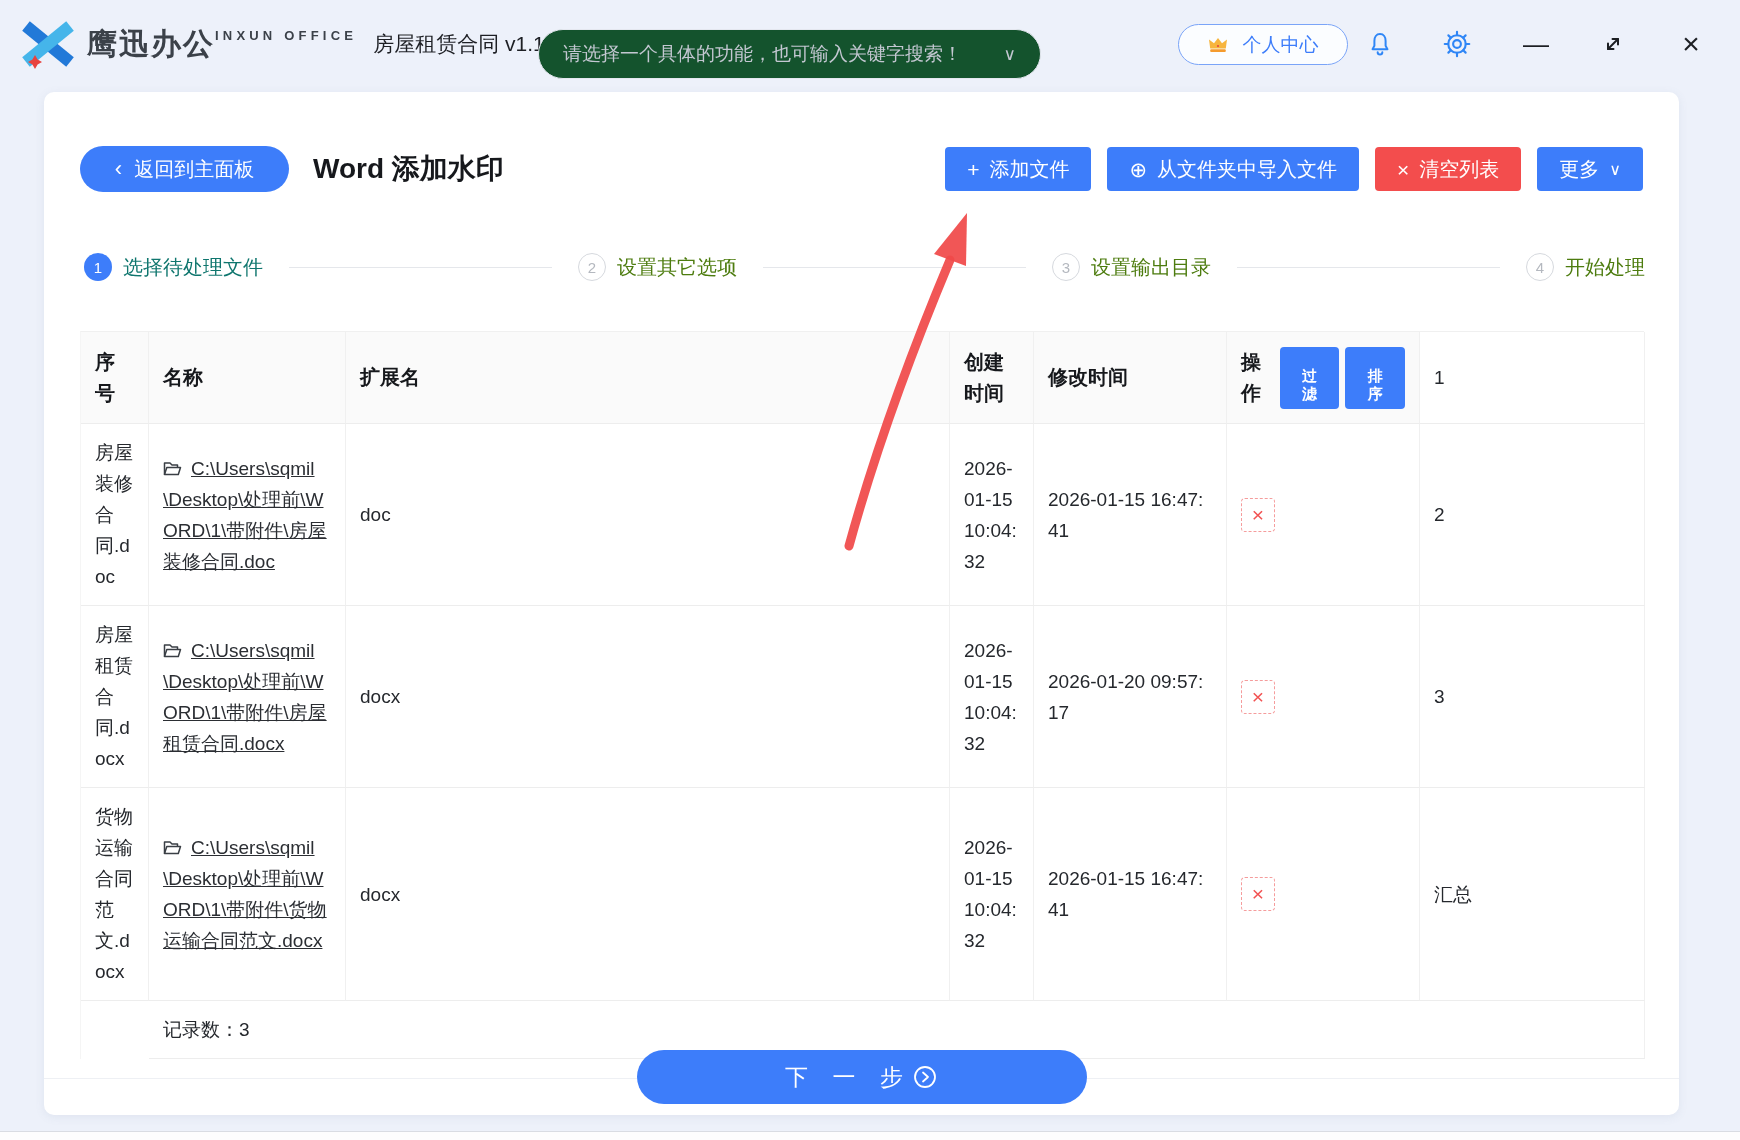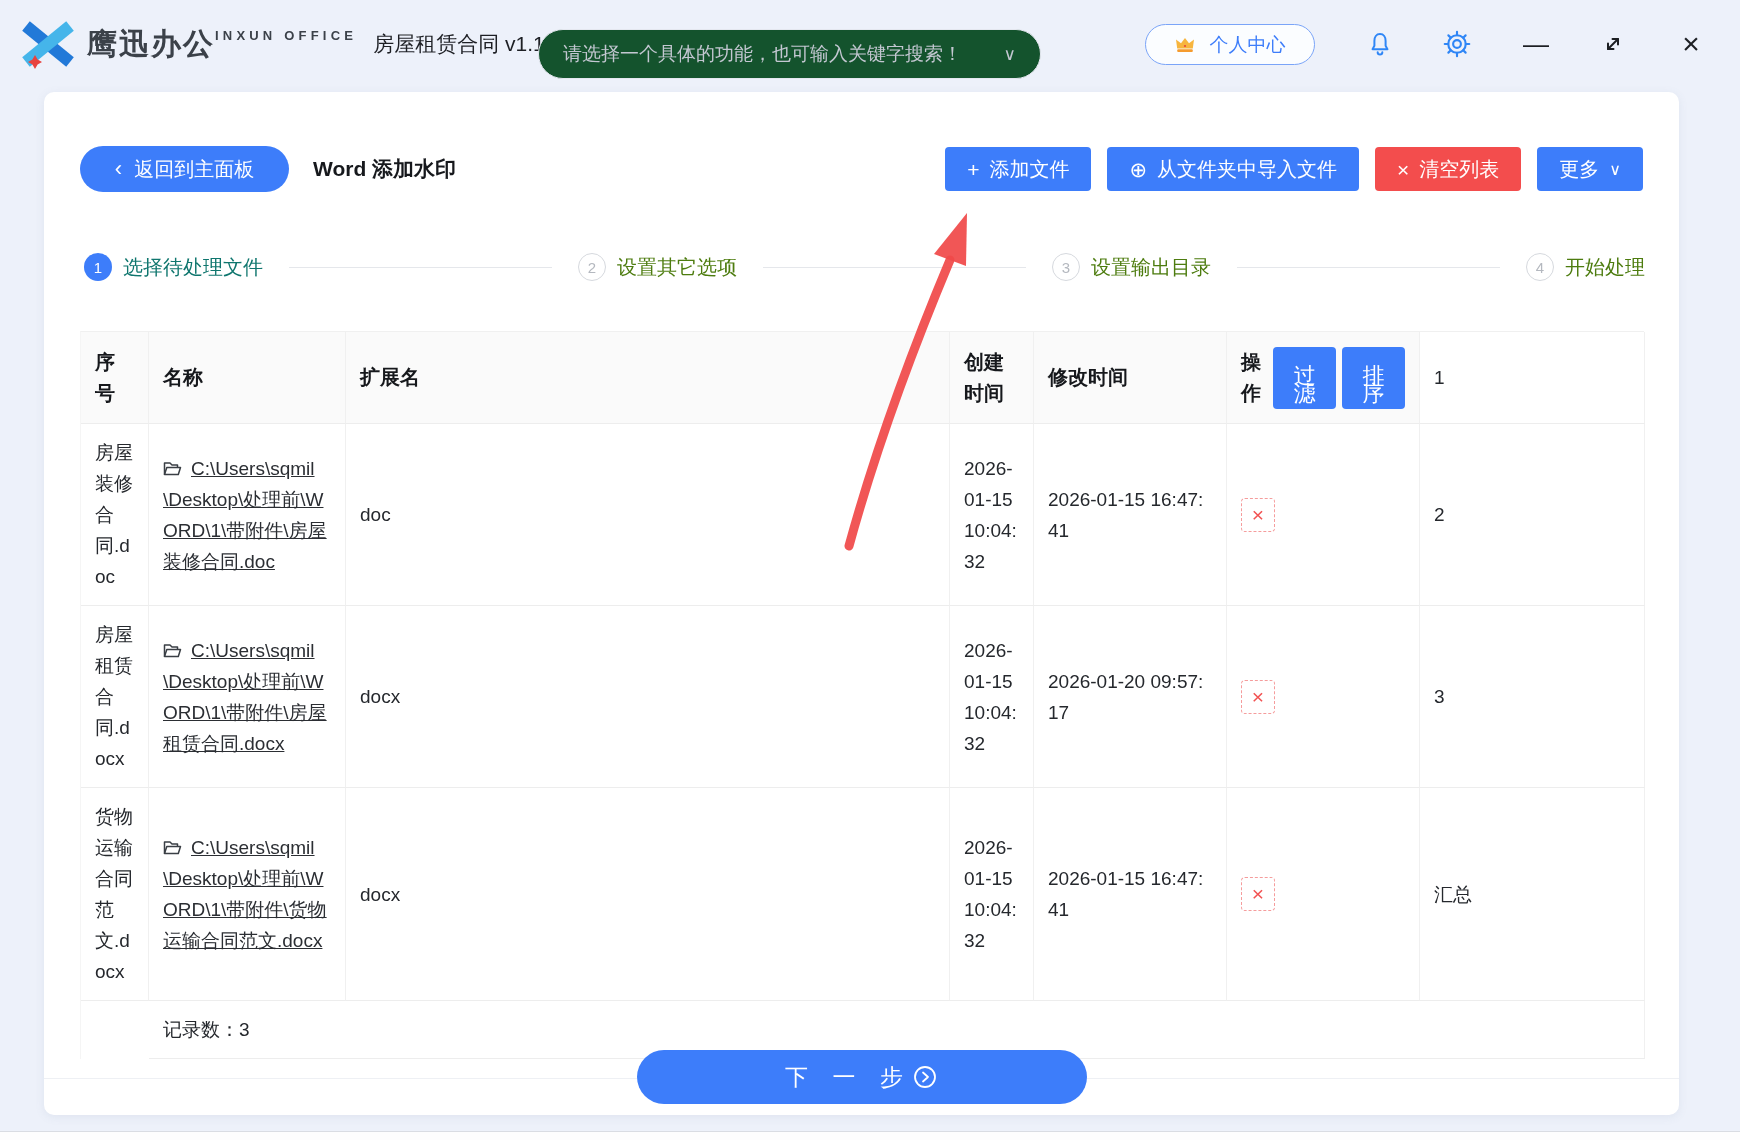--- a/index.html
+++ b/index.html
@@ -10,40 +10,40 @@
   .titlebar { position:absolute; top:0; left:0; width:1740px; height:88px; display:flex; align-items:center; }
   .brand { display:flex; align-items:center; margin-left:18px; }
   .brand-text { margin-left:9px; display:flex; flex-direction:row; justify-content:center; }
   .brand-cn { font-size:30px; font-weight:bold; color:#3b4149; letter-spacing:2px; line-height:32px; }
   .brand-en { font-size:13px; font-weight:bold; color:#3b4149; letter-spacing:4.2px; line-height:16px; }
   .app-title { margin-left:16px; font-size:21px; color:#1d1f24; }
   .search-pill { position:absolute; left:538px; top:29px; width:503px; height:50px; border-radius:25px;
     background:#14532d; border:1px solid #e4e7ef; display:flex; align-items:center; padding:0 24px;
     color:#c3c7d1; font-size:19px; cursor:pointer; }
   .search-pill .chev { margin-left:auto; color:#c3c7d1; font-size:17px; }
-  .user-center { position:absolute; left:1145px; top:24px; width:170px; height:41px; border:1px solid #7aa4f8;
+  .user-center { position:absolute; left:1178px; top:24px; width:170px; height:41px; border:1px solid #7aa4f8;
     border-radius:21px; color:#3d7dfa; font-size:19px; display:flex; align-items:center; justify-content:center;
     gap:15px; background:#fbfdff; cursor:pointer; }
   .tb-icon { position:absolute; top:26px; width:36px; height:36px; display:flex; align-items:center; justify-content:center; cursor:pointer; }
   .tb-bell { left:1362px; } .tb-gear { left:1439px; }
   .win-btn { position:absolute; top:24px; width:40px; height:40px; display:flex; align-items:center; justify-content:center; cursor:pointer; color:#1c1e22; }
   .win-min { left:1516px; font-size:26px; }
   .win-max { left:1593px; }
   .win-close { left:1671px; font-size:30px; line-height:30px; }
 
   
   .card { position:absolute; left:44px; top:92px; width:1635px; height:1023px; background:#fff;
     border-radius:10px; box-shadow:0 2px 10px rgba(100,115,145,.10); }
 
   
   .toolbar { position:absolute; left:36px; right:36px; top:54px; height:46px; display:flex; align-items:center; }
   .back-btn { width:209px; height:46px; border-radius:23px; background:#3d7dfa; color:#fff; font-size:20px;
     display:flex; align-items:center; justify-content:center; gap:12px; cursor:pointer; border:none; }
   .back-btn .lt { font-size:22px; line-height:20px; }
-  .page-title { margin-left:24px; font-size:21px; font-weight:bold; color:#16181c; }
+  .page-title { margin-left:24px; font-size:28px; font-weight:bold; color:#16181c; }
   .tb-spacer { flex:1; }
   .btn { height:44px; border:none; border-radius:4px; color:#fff; font-size:20px; display:flex; align-items:center;
     justify-content:center; gap:10px; padding:0 22px; cursor:pointer; margin-left:16px; }
   .btn-blue { background:#3d7dfa; } .btn-red { background:#f34d4d; }
   .btn .ic { font-size:21px; line-height:21px; }
   .btn .chev { font-size:16px; }
 
   
   .steps { position:absolute; left:40px; right:34px; top:161px; height:28px; display:flex; align-items:center; }
   .step { display:flex; align-items:center; gap:11px; white-space:nowrap; }
@@ -64,21 +64,21 @@
   .hcell { background:#fafafa; font-weight:bold; color:#16181c; font-size:20px; min-height:59px; }
   .dcell { min-height:92px; background:#fff; }
   .scell { min-height:57px; background:#fff; }
   .cell.wrap { word-break:break-all; align-items:center; }
   .cell.wrap > div { width:100%; word-break:break-all; }
   .path-cell { align-items:center; }
   .path-inner { width:100%; word-break:break-all; }
   .path-link { color:#2b2e33; text-decoration:underline; cursor:pointer; }
   .folder-ic { display:inline-block; vertical-align:-2px; margin-right:9px; }
   .hdr-actions { gap:6px; }
-  .mini-btn { background:#3d7dfa; color:#fff; font-size:22px; font-weight:normal; border:none; border-radius:4px;
+  .mini-btn { background:#3d7dfa; color:#fff; font-size:15px; font-weight:bold; border:none; border-radius:4px;
     padding:20px 9px 6px 13px; letter-spacing:4px; cursor:pointer; line-height:18px; }
   .del-btn { width:34px; height:34px; background:#fff; border:1.5px dashed #f59c9c; border-radius:4px;
     color:#f25252; font-size:21px; display:flex; align-items:center; justify-content:center; cursor:pointer; }
 
   
   .card-footline { position:absolute; left:0; right:0; top:986px; height:1px; background:#eef0f4; }
   .next-btn { position:absolute; left:50%; transform:translateX(-50%); top:958px; width:450px; height:54px;
     border:none; border-radius:27px; background:#3d7dfa; color:#fff; font-size:23px; letter-spacing:9px;
     display:flex; align-items:center; justify-content:center; gap:0; cursor:pointer; }
 

